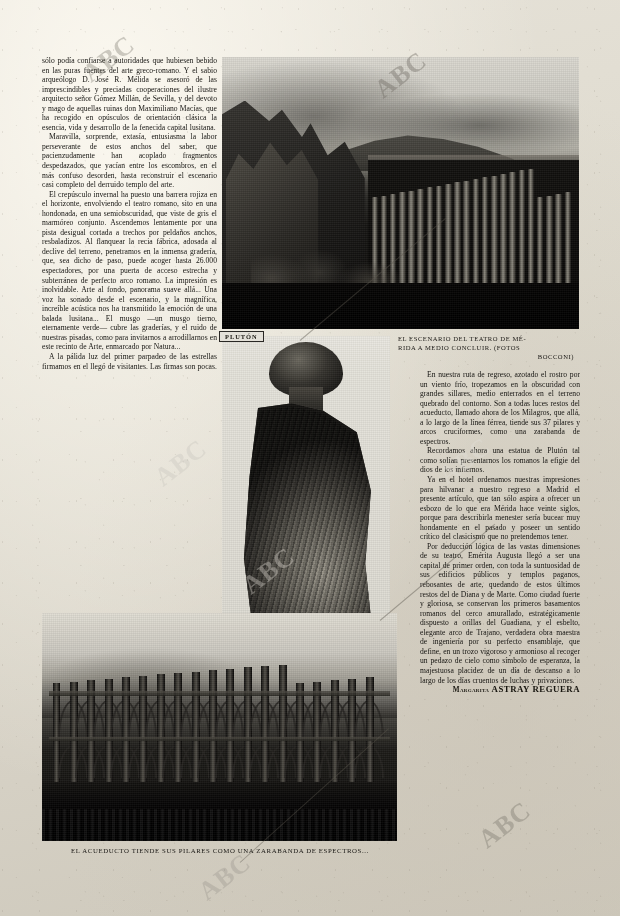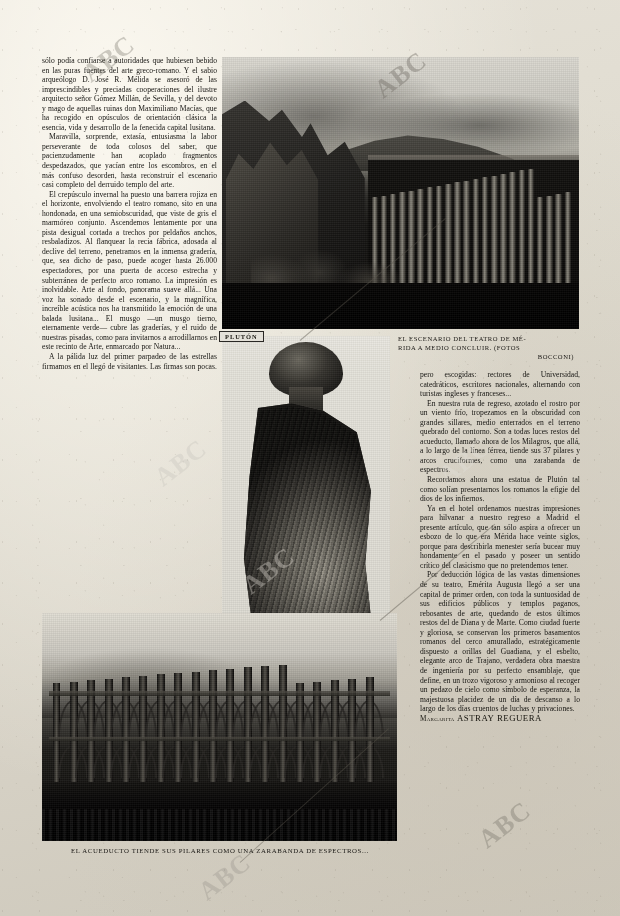--- a/index.html
+++ b/index.html
@@ -61,25 +61,27 @@
     margin: 0;
     text-indent: 7px;
   }
   .col p.noindent { text-indent: 0; }
 
   #col-left  { left: 42px;  top: 56px;  width: 175px; }
   #col-right { left: 420px; top: 370px; width: 160px; }
 
   .byline {
     margin-top: 10px;
+    text-align: right;
     text-indent: 0 !important;
     font-variant: small-caps;
     font-size: 8.8px;
     letter-spacing: 0.5px;
     color: #17150f;
+    font-weight: bold;
   }
   .byline .sc-small {
     font-size: 7.2px;
     letter-spacing: 0.3px;
   }
 
   
   .photo {
     position: absolute;
     overflow: hidden;
@@ -409,33 +411,32 @@
           <div class="band" style="top: 20%;"></div>
           <div class="band" style="top: 52%;"></div>
         </div>
       <div id="aq-ground"></div>
       <div id="aq-water"></div>
       <div class="grain"></div>
     </div>
 
     <div class="col" id="col-left">
       <p class="noindent">sólo podía confiarse a autoridades que hubiesen bebido en las puras fuentes del arte greco-romano. Y el sabio arqueólogo D. José R. Mélida se asesoró de las imprescindibles y preciadas cooperaciones del ilustre arquitecto señor Gómez Millán, de Sevilla, y del devoto y mago de aquellas ruinas don Maximiliano Macías, que ha recogido en opúsculos de orientación clásica la esencia, vida y desarrollo de la fenecida capital lusitana.</p>
-      <p>Maravilla, sorprende, extasía, entusiasma la labor perseverante de toda colosos del saber, que pacienzudamente han acoplado fragmentos despedazados, que yacían entre los escombros, en el más confuso desorden, hasta reconstruir el escenario casi completo del derruido templo del arte.</p>
+      <p>Maravilla, sorprende, extasía, entusiasma la labor perseverante de estos anchos del saber, que pacienzudamente han acoplado fragmentos despedazados, que yacían entre los escombros, en el más confuso desorden, hasta reconstruir el escenario casi completo del derruido templo del arte.</p>
       <p>El crepúsculo invernal ha puesto una barrera rojiza en el horizonte, envolviendo el teatro romano, sito en una hondonada, en una semiobscuridad, que viste de gris el marmóreo conjunto. Ascendemos lentamente por una pista desigual cortada a trechos por peldaños anchos, resbaladizos. Al flanquear la recia fábrica, adosada al declive del terreno, penetramos en la inmensa gradería, que, sea dicho de paso, puede acoger hasta 26.000 espectadores, por una puerta de acceso estrecha y subterránea de perfecto arco romano. La impresión es inolvidable. Arte al fondo, panorama suave allá... Una voz ha sonado desde el escenario, y la magnífica, increíble acústica nos ha transmitido la emoción de una balada lusitana... El musgo —un musgo tierno, eternamente verde— cubre las graderías, y el ruido de nuestras pisadas, como para invitarnos a arrodillarnos en este recinto de Arte, enmarcado por Natura...</p>
       <p>A la pálida luz del primer parpadeo de las estrellas firmamos en el llegó de visitantes. Las firmas son pocas.</p>
     </div>
 
     <div class="caption" id="caption-theatre">
       <div>EL ESCENARIO DEL TEATRO DE MÉ-</div>
       <div>RIDA A MEDIO CONCLUIR. (FOTOS</div>
       <div class="last">BOCCONI)</div>
     </div>
 
     <div class="col" id="col-right">
-      <p class="noindent">pero escogidas: rectores de Universidad, catedráticos, escritores nacionales, alternando con turistas ingleses y franceses...</p>
       <p>En nuestra ruta de regreso, azotado el rostro por un viento frío, tropezamos en la obscuridad con grandes sillares, medio enterrados en el terreno quebrado del contorno. Son a todas luces restos del acueducto, llamado ahora de los Milagros, que allá, a lo largo de la línea férrea, tiende sus 37 pilares y arcos cruciformes, como una zarabanda de espectros.</p>
       <p>Recordamos ahora una estatua de Plutón tal como solían presentarnos los romanos la efigie del dios de los infiernos.</p>
       <p>Ya en el hotel ordenamos nuestras impresiones para hilvanar a nuestro regreso a Madrid el presente artículo, que tan sólo aspira a ofrecer un esbozo de lo que era Mérida hace veinte siglos, porque para describirla menester sería bucear muy hondamente en el pasado y poseer un sentido crítico del clasicismo que no pretendemos tener.</p>
       <p>Por deducción lógica de las vastas dimensiones de su teatro, Emérita Augusta llegó a ser una capital de primer orden, con toda la suntuosidad de sus edificios públicos y templos paganos, rebosantes de arte, quedando de estos últimos restos del de Diana y de Marte. Como ciudad fuerte y gloriosa, se conservan los primeros basamentos romanos del cerco amurallado, estratégicamente dispuesto a orillas del Guadiana, y el esbelto, elegante arco de Trajano, verdadera obra maestra de ingeniería por su perfecto ensamblaje, que define, en un trozo vigoroso y armonioso al recoger un pedazo de cielo como símbolo de esperanza, la majestuosa placidez de un día de descanso a lo largo de los días cruentos de luchas y privaciones.</p>
       <p class="byline"><span class="sc-small">Margarita</span> <span>ASTRAY REGUERA</span></p>
     </div>
 
     <div class="caption" id="caption-aqueduct">EL ACUEDUCTO TIENDE SUS PILARES COMO UNA ZARABANDA DE ESPECTROS...</div>
 
     <div class="wm" id="wm1">ABC</div>

